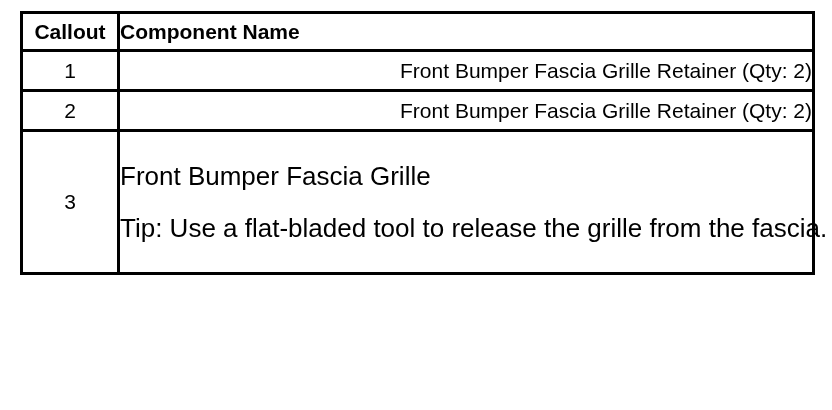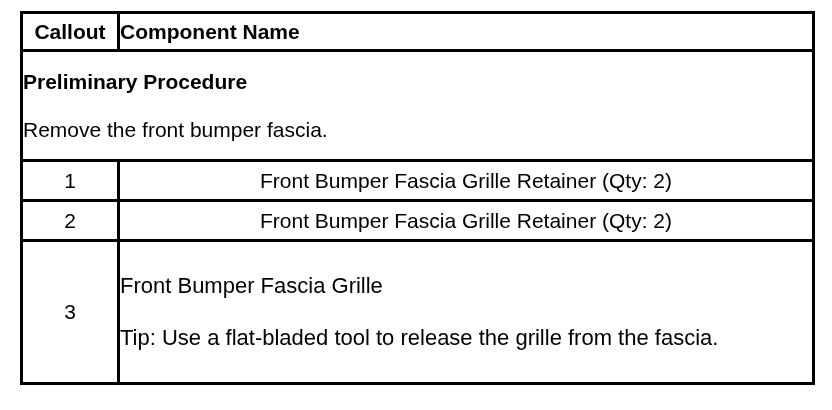--- a/index.html
+++ b/index.html
@@ -83,35 +83,35 @@
     white-space: nowrap;
   }
 
   
   .num-cell {
     text-align: center;
     font-size: 21px;
     font-weight: normal;
   }
   .name-cell {
-    text-align: center;
+    text-align: right;
     font-size: 21px;
     font-weight: normal;
     padding-left: 7px;
   }
 
   tr.item-row td { height: 37px; }
 
   
   tr.item-row-tall td { height: 140px; }
   .name-cell-tall {
     vertical-align: top;
     padding: 5px 0 0 7px;
     text-align: left;
-    font-size: 22px;
+    font-size: 26px;
     line-height: 26px;
   }
   .name-cell-tall .line-1 {
     white-space: nowrap;
   }
   .tall-gap {
     height: 26px;
   }
   .name-cell-tall .line-2 {
     white-space: nowrap;
@@ -138,27 +138,20 @@
       <col class="col-callout">
       <col class="col-name">
     </colgroup>
     <tbody>
 
       <tr>
         <th class="hdr-cell hdr-callout">Callout</th>
         <th class="hdr-cell hdr-name">Component Name</th>
       </tr>
 
-      <tr>
-        <td class="prelim-cell" colspan="2">
-          <div class="prelim-title">Preliminary Procedure</div>
-          <div class="prelim-gap"></div>
-          <div class="prelim-text">Remove the front bumper fascia.</div>
-        </td>
-      </tr>
 
       <tr class="item-row">
         <td class="num-cell">1</td>
         <td class="name-cell">Front Bumper Fascia Grille Retainer (Qty: 2)</td>
       </tr>
 
       <tr class="item-row">
         <td class="num-cell">2</td>
         <td class="name-cell">Front Bumper Fascia Grille Retainer (Qty: 2)</td>
       </tr>

